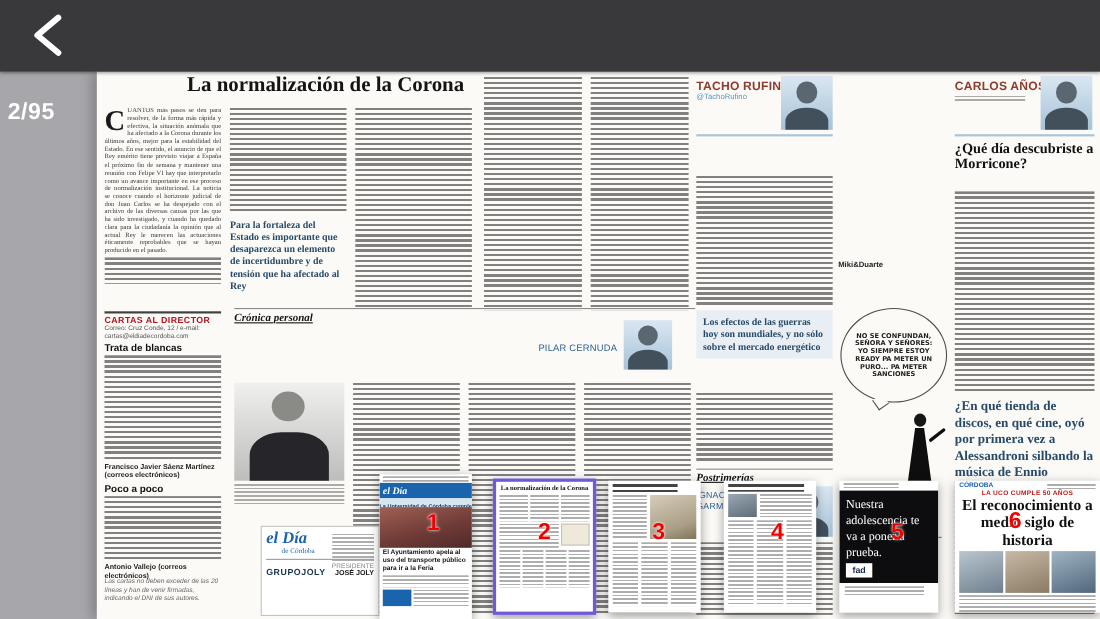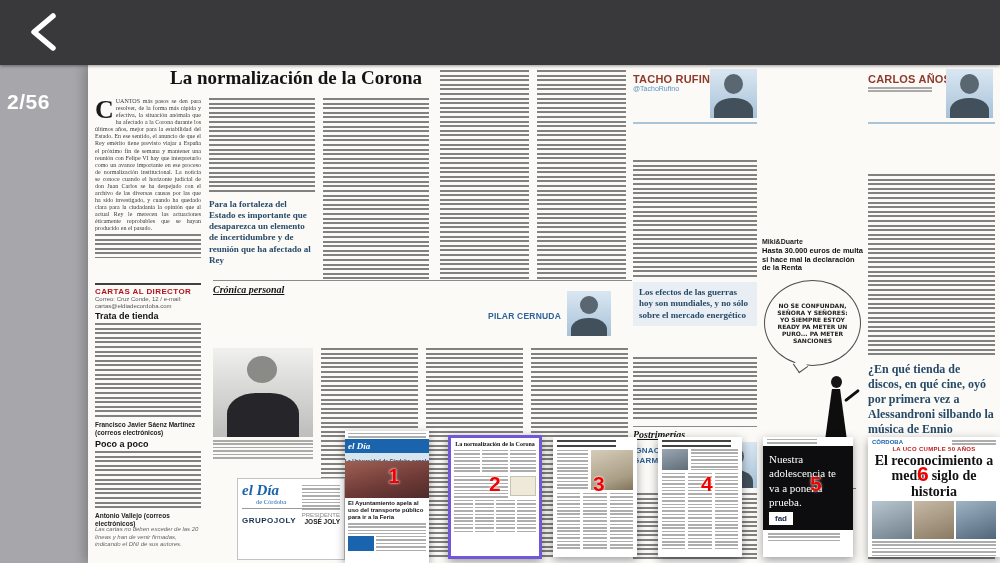--- a/index.html
+++ b/index.html
@@ -19,21 +19,21 @@
   .page{position:absolute;left:88px;top:65px;width:912px;height:498px;background:#fbfaf7;z-index:1;
         box-shadow:-4px 0 10px rgba(0,0,0,.22);color:#222;}
 
   
   .greek{background-image:repeating-linear-gradient(to bottom,rgba(48,48,48,.6) 0,rgba(48,48,48,.6) 2px,transparent 2px,transparent 4.6px);}
   .greek-lt{background-image:repeating-linear-gradient(to bottom,rgba(60,60,60,.42) 0,rgba(60,60,60,.42) 1.5px,transparent 1.5px,transparent 3.4px);}
   .greek-dk{background-image:repeating-linear-gradient(to bottom,rgba(20,20,20,.8) 0,rgba(20,20,20,.8) 2.4px,transparent 2.4px,transparent 5px);}
 
   .quote{font-family:"Liberation Serif",serif;font-weight:bold;color:#274a68;}
   .authrust{font-weight:bold;color:#8f3a2c;font-size:11px;letter-spacing:.2px;}
-  .authblue{font-weight:bold;color:#2d6399;font-size:8.5px;letter-spacing:.2px;}
+  .authblue{font-weight:normal;color:#2d6399;font-size:8.5px;letter-spacing:.2px;}
   .kicker{font-family:"Liberation Serif",serif;font-style:italic;font-weight:bold;font-size:10px;color:#141414;text-decoration:underline;}
 
   
   .mug{position:absolute;background:linear-gradient(180deg,#dae7f2 0%,#a7c2d8 100%);overflow:hidden;}
   .mug .hd{position:absolute;left:29%;top:10%;width:42%;height:42%;border-radius:50%;background:#5a6670;}
   .mug .sh{position:absolute;left:9%;bottom:-12%;width:82%;height:52%;border-radius:48% 48% 0 0;background:#42505c;}
   .photo-jc{position:absolute;background:linear-gradient(180deg,#f0f0ef 0%,#d8d8d6 45%,#bdbdbb 100%);overflow:hidden;}
   .photo-jc .hd{position:absolute;left:34%;top:9%;width:30%;height:30%;border-radius:50%;background:#8a8a86;}
   .photo-jc .sh{position:absolute;left:14%;bottom:-8%;width:72%;height:58%;border-radius:40% 40% 0 0;background:#26262a;}
 
@@ -60,43 +60,43 @@
 
   <header class="topbar">
     <button class="backbtn" aria-label="back">
       <svg width="38" height="42" viewBox="0 0 38 42">
         <polyline points="28,5 9,21 28,37" fill="none" stroke="#ffffff" stroke-width="5.5" stroke-linecap="round" stroke-linejoin="round"></polyline>
       </svg>
     </button>
   </header>
 
   <div class="leftrail"></div>
-  <div class="pageno">2/56</div>
+  <div class="pageno">2/95</div>
 
   <main class="page">
 
     <div class="abs serif" style="left:58px;top:3px;width:300px;text-align:center;font-weight:bold;font-size:19px;line-height:1.05;color:#141414;">La normalización de la Corona</div>
 
     <div class="abs serif" style="left:7px;top:33px;width:106px;height:182px;overflow:hidden;font-size:6px;line-height:1.18;text-align:justify;color:#3a3a3a;">
       <span class="serif" style="float:left;font-weight:bold;font-size:26px;line-height:.85;margin:1px 2px 0 0;color:#1a1a1a;">C</span>
       <span>UANTOS más pasos se den para resolver, de la forma más rápida y efectiva, la situación anómala que ha afectado a la Corona durante los últimos años, mejor para la estabilidad del Estado. En ese sentido, el anuncio de que el Rey emérito tiene previsto viajar a España el próximo fin de semana y mantener una reunión con Felipe VI hay que interpretarlo como un avance importante en ese proceso de normalización institucional. La noticia se conoce cuando el horizonte judicial de don Juan Carlos se ha despejado con el archivo de las diversas causas por las que ha sido investigado, y cuando ha quedado clara para la ciudadanía la opinión que al actual Rey le merecen las actuaciones éticamente reprobables que se hayan producido en el pasado.</span>
       <div class="greek" style="height:24px;margin-top:2px;"></div>
     </div>
 
     <div class="abs" style="left:121px;top:33px;width:106px;height:182px;">
       <div class="greek" style="height:96px;"></div>
-      <div class="quote" style="font-size:9px;line-height:1.24;margin-top:5px;">Para la fortaleza del Estado es importante que desaparezca un elemento de incertidumbre y de reunión que ha afectado al Rey</div>
+      <div class="quote" style="font-size:9px;line-height:1.24;margin-top:5px;">Para la fortaleza del Estado es importante que desaparezca un elemento de incertidumbre y de tensión que ha afectado al Rey</div>
     </div>
     <div class="abs greek" style="left:235px;top:33px;width:106px;height:182px;"></div>
     <div class="abs greek" style="left:352px;top:5px;width:89px;height:212px;"></div>
     <div class="abs greek" style="left:449px;top:5px;width:89px;height:212px;"></div>
 
     <div class="abs" style="left:7px;top:218px;width:106px;border-top:2px solid #404040;padding-top:2px;color:#b5121b;font-weight:bold;font-size:8px;letter-spacing:.4px;">CARTAS AL DIRECTOR</div>
     <div class="abs" style="left:7px;top:231px;width:106px;font-size:6px;line-height:1.2;color:#555;">Correo: Cruz Conde, 12 / e-mail: cartas@eldiadecordoba.com</div>
-    <div class="abs" style="left:7px;top:246px;width:106px;font-weight:bold;font-size:9px;color:#111;">Trata de tienda</div>
+    <div class="abs" style="left:7px;top:246px;width:106px;font-weight:bold;font-size:9px;color:#111;">Trata de blancas</div>
     <div class="abs greek" style="left:7px;top:258px;width:106px;height:95px;"></div>
     <div class="abs" style="left:7px;top:356px;width:106px;font-size:6.5px;font-weight:bold;line-height:1.2;color:#222;">Francisco Javier Sáenz Martínez (correos electrónicos)</div>
     <div class="abs" style="left:7px;top:374px;width:106px;font-weight:bold;font-size:9px;color:#111;">Poco a poco</div>
     <div class="abs greek" style="left:7px;top:386px;width:106px;height:58px;"></div>
     <div class="abs" style="left:7px;top:447px;width:106px;font-size:6.5px;font-weight:bold;line-height:1.2;color:#222;">Antonio Vallejo (correos electrónicos)</div>
     <div class="abs" style="left:7px;top:461px;width:106px;font-size:6px;font-style:italic;line-height:1.25;color:#666;">Las cartas no deben exceder de las 20 líneas y han de venir firmadas, indicando el DNI de sus autores.</div>
 
     <div class="abs" style="left:125px;top:215px;width:419px;border-top:1px solid #8a8a8a;"></div>
     <div class="abs kicker" style="left:125px;top:219px;">Crónica personal</div>
     <div class="abs authblue" style="left:395px;top:246px;width:78px;text-align:right;">PILAR CERNUDA</div>
@@ -140,40 +140,40 @@
     <div class="abs" style="left:545px;top:361px;width:124px;border-top:1px solid #8a8a8a;"></div>
     <div class="abs kicker" style="left:545px;top:364px;">Postrimerías</div>
     <div class="abs authblue" style="left:545px;top:381px;width:74px;font-size:8px;line-height:1.2;">IGNACIO F. GARMENDIA</div>
     <div class="mug" style="left:625px;top:377px;width:44px;height:46px;">
         <i class="hd"></i>
         <b class="sh"></b>
       </div>
     <div class="abs greek" style="left:545px;top:428px;width:124px;height:66px;"></div>
 
     <div class="abs" style="left:674px;top:173px;font-weight:bold;font-size:7px;color:#222;">Miki&amp;Duarte</div>
-    <div class="abs" style="left:674px;top:182px;width:101px;font-weight:bold;font-size:7.5px;line-height:1.15;color:#111;">Hasta 30.000 euros de multa si hace mal la declaración de la Renta</div>
     <div class="abs" style="left:674px;top:211px;width:101px;height:244px;">
       <div class="bubble" style="left:2px;top:4px;width:95px;height:84px;">
         <span style="display:block;padding:9px 8px;">NO SE CONFUNDAN, SEÑORA Y SEÑORES: YO SIEMPRE ESTOY READY PA METER UN PURO... PA METER SANCIONES</span>
       </div>
       <div class="cfig abs" style="left:56px;top:100px;width:36px;height:140px;">
         <div class="head"></div>
         <div class="dress"></div>
         <div class="arm"></div>
       </div>
       <div class="abs" style="left:4px;top:212px;width:90px;border-top:1px solid #777;"></div>
     </div>
 
     <div class="abs authrust" style="left:780px;top:8px;">CARLOS AÑOS</div>
     <div class="abs greek-lt" style="left:780px;top:22px;width:64px;height:6px;"></div>
     <div class="mug" style="left:858px;top:4px;width:47px;height:49px;">
         <i class="hd"></i>
         <b class="sh"></b>
       </div>
     <div class="abs" style="left:780px;top:57px;width:127px;border-top:2px solid #aac4d8;"></div>
+    <div class="abs serif" style="left:780px;top:63px;width:127px;font-weight:bold;font-size:13px;line-height:1.1;color:#101010;">¿Qué día descubriste a Morricone?</div>
     <div class="abs greek" style="left:780px;top:109px;width:127px;height:184px;"></div>
     <div class="abs quote" style="left:780px;top:297px;width:127px;font-size:12px;line-height:1.26;">¿En qué tienda de discos, en qué cine, oyó por primera vez a Alessandroni silbando la música de Ennio Morricone?</div>
     <div class="abs greek" style="left:780px;top:372px;width:127px;height:123px;"></div>
   </main>
 
   <div>
 
     <div class="thumb" style="left:345px;top:431px;width:84px;height:132px;">
       <div class="greek-lt" style="height:5px;margin:2px 3px 1px;"></div>
       <div style="height:14px;background:#1a63ad;color:#fff;display:flex;align-items:center;padding:0 3px;">

